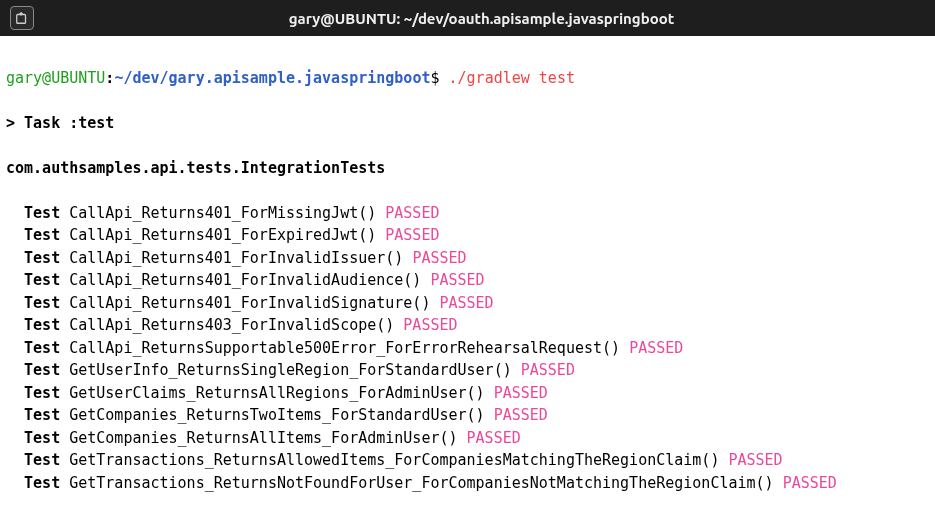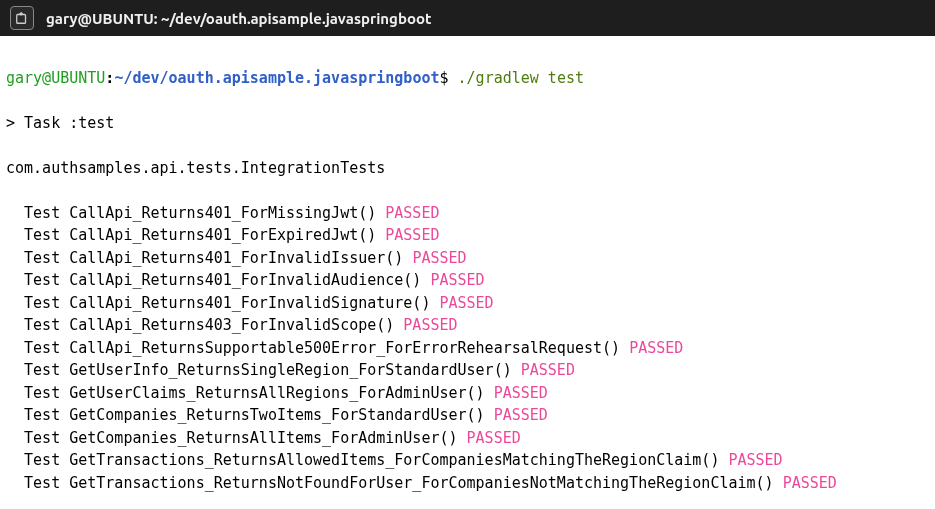--- a/index.html
+++ b/index.html
@@ -39,55 +39,55 @@
     }
     .titlebar-icon svg {
       width: 14px;
       height: 14px;
       stroke: #ccc;
       fill: none;
       stroke-width: 1.5;
     }
     .titlebar-title {
       flex: 1;
-      text-align: left;
+      text-align: center;
       padding-right: 8px;
     }
     .terminal {
       padding: 8px 6px;
       line-height: 1.5;
       white-space: pre;
       color: #000;
     }
     .prompt-user { color: #1fa01f; font-weight: normal; }
     .prompt-colon { color: #000; font-weight: bold; }
     .prompt-path { color: #3060c8; font-weight: bold; }
     .prompt-dollar { color: #000; }
-    .command { color: #4d7c0f; }
-    .bold { font-weight: normal; }
+    .command { color: #ef4444; }
+    .bold { font-weight: bold; }
     .passed { color: #ec4899; }
     .test-line { display: block; }
     .indent { display: inline-block; width: 2ch; }
   </style>
 </head>
 <body>
 
 <div class="titlebar">
   <div class="titlebar-icon">
     <svg viewBox="0 0 16 16">
       <rect x="2" y="4" width="10" height="10" rx="1"></rect>
       <line x1="7" y1="1" x2="7" y2="5"></line>
       <line x1="5" y1="3" x2="9" y2="3"></line>
     </svg>
   </div>
   <div class="titlebar-title">gary@UBUNTU: ~/dev/oauth.apisample.javaspringboot</div>
 </div>
 
 <div class="terminal">
-<span class="prompt-user">gary@UBUNTU</span><span class="prompt-colon">:</span><span class="prompt-path">~/dev/oauth.apisample.javaspringboot</span><span class="prompt-dollar">$</span> <span class="command">./gradlew test</span>
+<span class="prompt-user">gary@UBUNTU</span><span class="prompt-colon">:</span><span class="prompt-path">~/dev/gary.apisample.javaspringboot</span><span class="prompt-dollar">$</span> <span class="command">./gradlew test</span>
 
 <span class="bold">&gt; Task :test</span>
 
 <span class="bold">com.authsamples.api.tests.IntegrationTests</span>
 
 <div id="tests-container"><span class="test-line"><span class="indent"></span><span class="bold">Test</span> <span>CallApi_Returns401_ForMissingJwt()</span> <span class="passed">PASSED</span></span><span class="test-line"><span class="indent"></span><span class="bold">Test</span> <span>CallApi_Returns401_ForExpiredJwt()</span> <span class="passed">PASSED</span></span><span class="test-line"><span class="indent"></span><span class="bold">Test</span> <span>CallApi_Returns401_ForInvalidIssuer()</span> <span class="passed">PASSED</span></span><span class="test-line"><span class="indent"></span><span class="bold">Test</span> <span>CallApi_Returns401_ForInvalidAudience()</span> <span class="passed">PASSED</span></span><span class="test-line"><span class="indent"></span><span class="bold">Test</span> <span>CallApi_Returns401_ForInvalidSignature()</span> <span class="passed">PASSED</span></span><span class="test-line"><span class="indent"></span><span class="bold">Test</span> <span>CallApi_Returns403_ForInvalidScope()</span> <span class="passed">PASSED</span></span><span class="test-line"><span class="indent"></span><span class="bold">Test</span> <span>CallApi_ReturnsSupportable500Error_ForErrorRehearsalRequest()</span> <span class="passed">PASSED</span></span><span class="test-line"><span class="indent"></span><span class="bold">Test</span> <span>GetUserInfo_ReturnsSingleRegion_ForStandardUser()</span> <span class="passed">PASSED</span></span><span class="test-line"><span class="indent"></span><span class="bold">Test</span> <span>GetUserClaims_ReturnsAllRegions_ForAdminUser()</span> <span class="passed">PASSED</span></span><span class="test-line"><span class="indent"></span><span class="bold">Test</span> <span>GetCompanies_ReturnsTwoItems_ForStandardUser()</span> <span class="passed">PASSED</span></span><span class="test-line"><span class="indent"></span><span class="bold">Test</span> <span>GetCompanies_ReturnsAllItems_ForAdminUser()</span> <span class="passed">PASSED</span></span><span class="test-line"><span class="indent"></span><span class="bold">Test</span> <span>GetTransactions_ReturnsAllowedItems_ForCompaniesMatchingTheRegionClaim()</span> <span class="passed">PASSED</span></span><span class="test-line"><span class="indent"></span><span class="bold">Test</span> <span>GetTransactions_ReturnsNotFoundForUser_ForCompaniesNotMatchingTheRegionClaim()</span> <span class="passed">PASSED</span></span></div>
  
 </div>
 
 </body></html>

